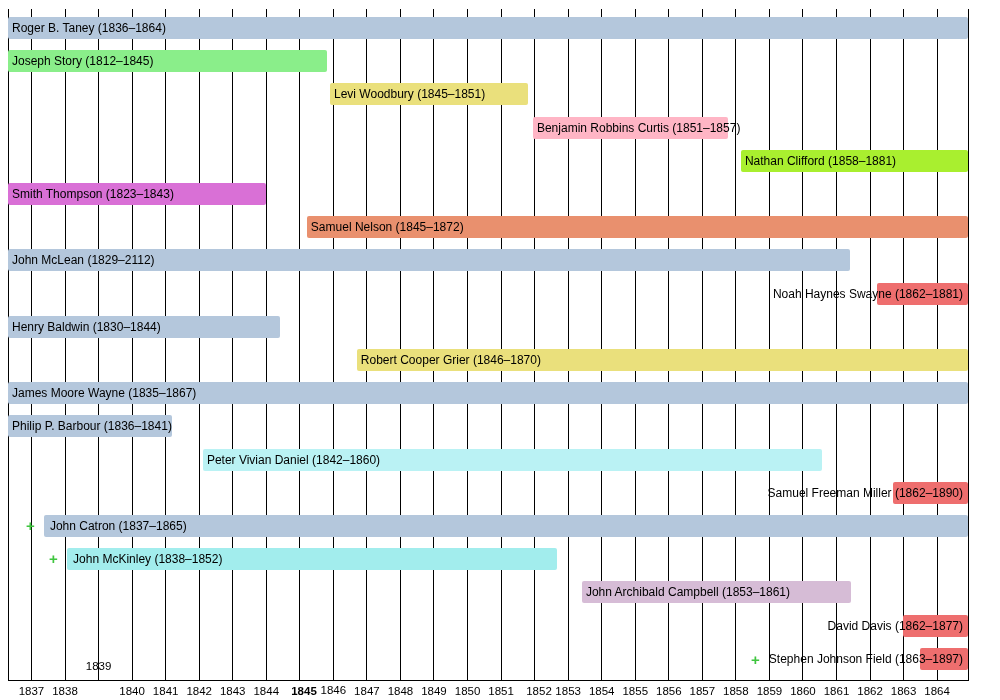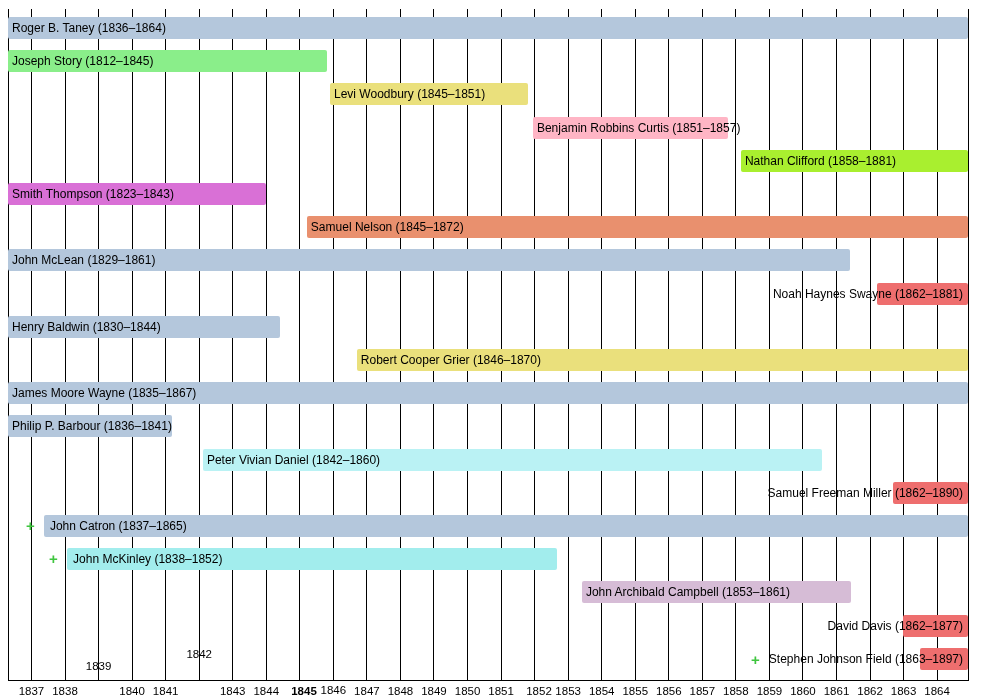--- a/index.html
+++ b/index.html
@@ -109,21 +109,21 @@
       <div class="bar-label" style="left: 334.013px; top: 83px;">Levi Woodbury (1845–1851)</div>
       <div class="bar" style="left: 532.948px; top: 117px; width: 194.885px; background: rgb(255, 181, 197);"></div>
       <div class="bar-label" style="left: 536.948px; top: 117px;">Benjamin Robbins Curtis (1851–1857)</div>
       <div class="bar" style="left: 740.914px; top: 150px; width: 227.086px; background: rgb(169, 239, 47);"></div>
       <div class="bar-label" style="left: 744.914px; top: 150px;">Nathan Clifford (1858–1881)</div>
       <div class="bar" style="left: 8px; top: 183px; width: 257.61px; background: rgb(217, 112, 214);"></div>
       <div class="bar-label" style="left: 12px; top: 183px;">Smith Thompson (1823–1843)</div>
       <div class="bar" style="left: 306.868px; top: 216px; width: 661.132px; background: rgb(233, 144, 110);"></div>
       <div class="bar-label" style="left: 310.868px; top: 216px;">Samuel Nelson (1845–1872)</div>
       <div class="bar" style="left: 8px; top: 249px; width: 841.929px; background: rgb(180, 199, 220);"></div>
-      <div class="bar-label" style="left: 12px; top: 249px;">John McLean (1829–1861)</div>
+      <div class="bar-label" style="left: 12px; top: 249px;">John McLean (1829–2112)</div>
       <div class="bar" style="left: 876.763px; top: 283px; width: 91.2369px; background: rgb(238, 110, 110);"></div>
       <div class="bar-label right-anchor" style="right: 37px; top: 283px;">
         <span>Noah Haynes Swayne (1862–1881)</span>
       </div>
       <div class="bar" style="left: 8px; top: 316px; width: 272.034px; background: rgb(180, 199, 220);"></div>
       <div class="bar-label" style="left: 12px; top: 316px;">Henry Baldwin (1830–1844)</div>
       <div class="bar" style="left: 356.847px; top: 349px; width: 611.153px; background: rgb(234, 224, 124);"></div>
       <div class="bar-label" style="left: 360.847px; top: 349px;">Robert Cooper Grier (1846–1870)</div>
       <div class="bar" style="left: 8px; top: 382px; width: 960px; background: rgb(180, 199, 220);"></div>
       <div class="bar-label" style="left: 12px; top: 382px;">James Moore Wayne (1835–1867)</div>
@@ -152,21 +152,21 @@
         <span class="plus-inline" style="color: rgb(63, 197, 63);">+</span>
         <span>Stephen Johnson Field (1863–1897)</span>
       </div>
     </div>
   <div id="axis-layer">
       <div class="tick-label" style="left: 31.4801px; top: 685px;">1837</div>
       <div class="tick-label" style="left: 65.0231px; top: 685px;">1838</div>
       <div class="tick-label" style="left: 98.566px; top: 660px;">1839</div>
       <div class="tick-label" style="left: 132.109px; top: 685px;">1840</div>
       <div class="tick-label" style="left: 165.652px; top: 685px;">1841</div>
-      <div class="tick-label" style="left: 199.195px; top: 648px;">1842</div>
+      <div class="tick-label" style="left: 199.195px; top: 685px;">1842</div>
       <div class="tick-label" style="left: 232.738px; top: 685px;">1843</div>
       <div class="tick-label" style="left: 266.281px; top: 685px;">1844</div>
       <div class="tick-label" style="left: 304px; top: 685px; font-weight: bold;">1845</div>
       <div class="tick-label" style="left: 333.367px; top: 684px;">1846</div>
       <div class="tick-label" style="left: 366.91px; top: 685px;">1847</div>
       <div class="tick-label" style="left: 400.453px; top: 685px;">1848</div>
       <div class="tick-label" style="left: 433.996px; top: 685px;">1849</div>
       <div class="tick-label" style="left: 467.539px; top: 685px;">1850</div>
       <div class="tick-label" style="left: 501.082px; top: 685px;">1851</div>
       <div class="tick-label" style="left: 539px; top: 685px;">1852</div>

